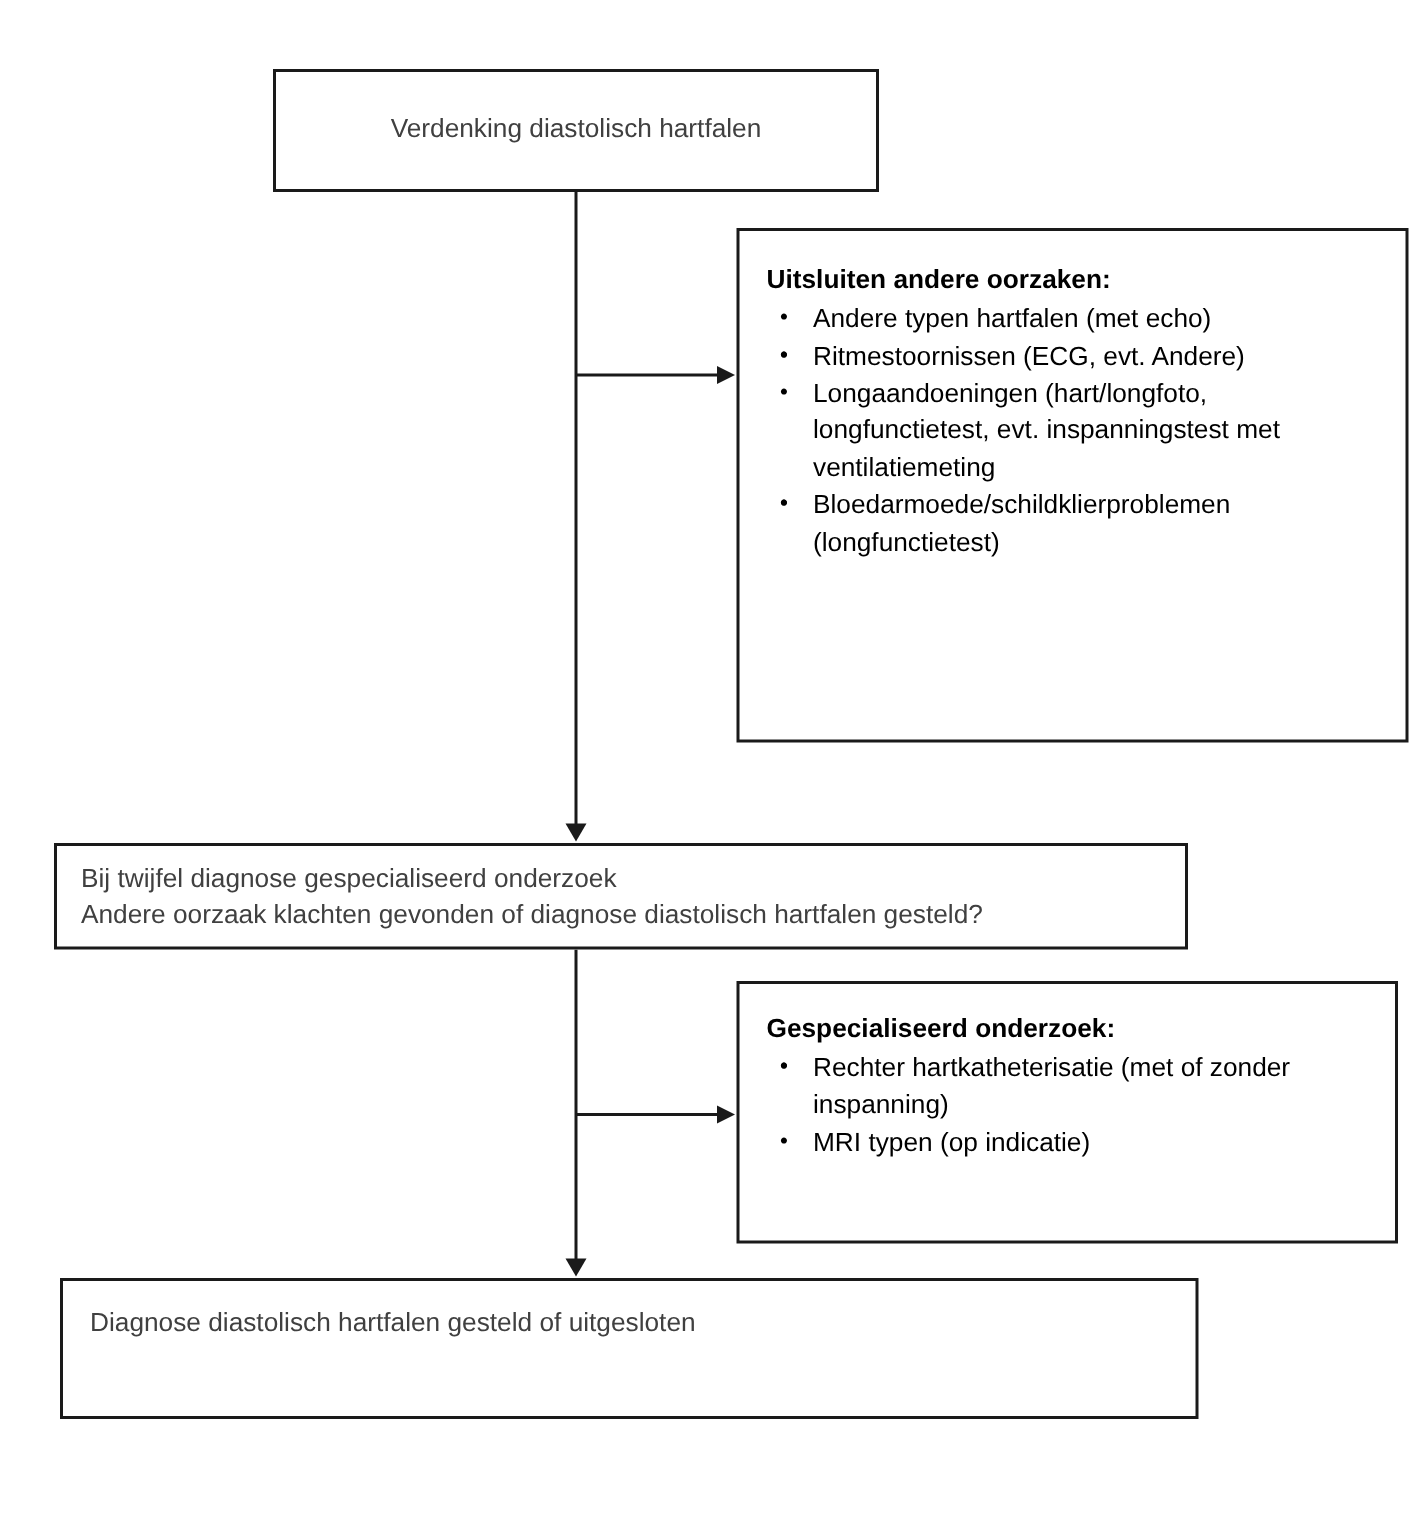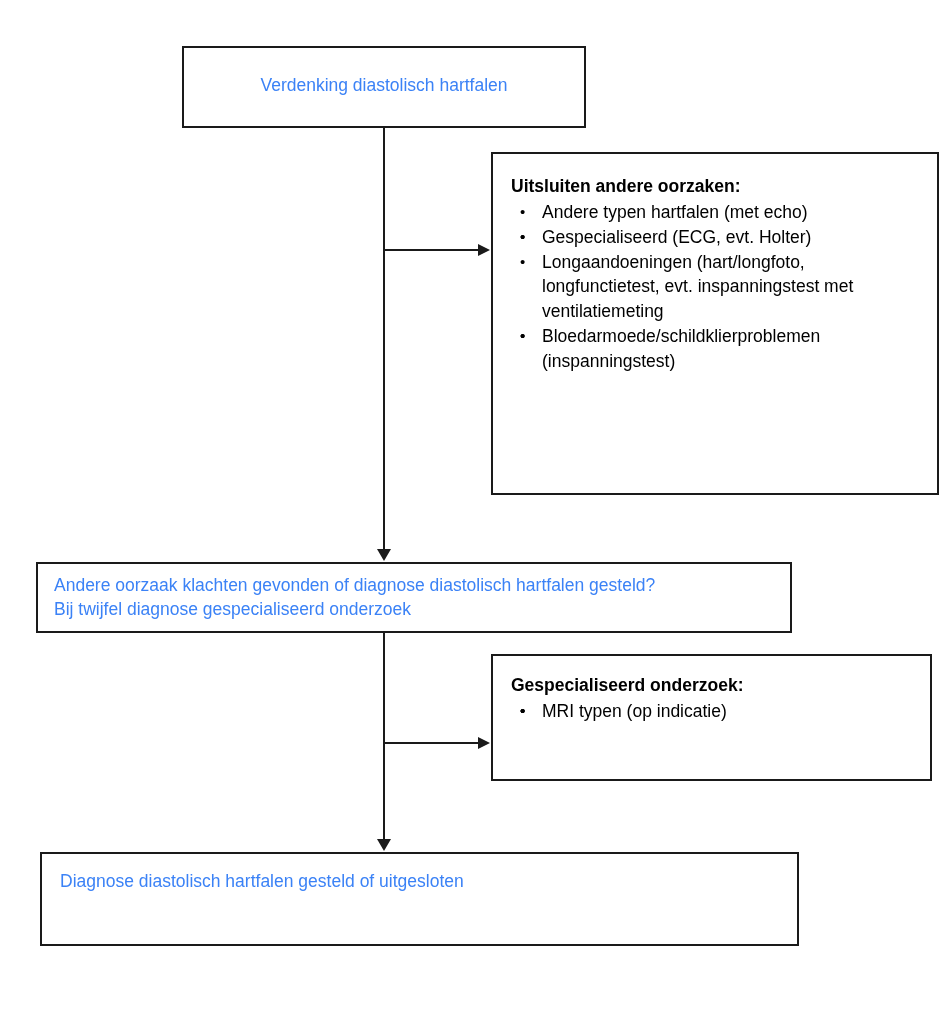--- a/index.html
+++ b/index.html
@@ -26,21 +26,21 @@
     background: #ffffff;
   }
   .node-inner {
     position: absolute;
     left: 0;
     right: 0;
   }
   .node-text {
     font-size: 17.5px;
     line-height: 1.38;
-    color: #3b82f6;
+    color: #404040;
     white-space: pre-line;
   }
   
   #box-start {
     left: 182px;
     top: 46px;
     width: 404px;
     height: 82px;
   }
   #box-start .node-inner {
@@ -67,21 +67,21 @@
   }
   #box-decision .node-inner {
     top: 9px;
     padding: 0 16px;
   }
   
   #box-specialist {
     left: 491px;
     top: 654px;
     width: 441px;
-    height: 127px;
+    height: 175px;
   }
   #box-specialist .node-inner {
     top: 17px;
     padding: 0 14px 0 18px;
   }
   
   #box-conclusion {
     left: 40px;
     top: 852px;
     width: 759px;
@@ -169,53 +169,54 @@
       <ul class="bullets">
         <li>
           <span class="bullet-dot">•</span>
           <span>Andere typen hartfalen (met echo)</span>
         </li>
         <li>
           <span class="bullet-dot">•</span>
         </li>
         <li>
           <span class="bullet-dot">•</span>
-          <span>Gespecialiseerd (ECG, evt. Holter)</span>
+          <span>Ritmestoornissen (ECG, evt. Andere)</span>
         </li>
         <li>
           <span class="bullet-dot">•</span>
           <span>Longaandoeningen (hart/longfoto, longfunctietest, evt. inspanningstest met ventilatiemeting</span>
         </li>
         <li>
           <span class="bullet-dot">•</span>
         </li>
         <li>
           <span class="bullet-dot">•</span>
-          <span>Bloedarmoede/schildklierproblemen (inspanningstest)</span>
+          <span>Bloedarmoede/schildklierproblemen (longfunctietest)</span>
         </li>
       </ul>
     </div>
   </div>
 
   <div class="node" id="box-decision">
     <div class="node-inner">
+      <div class="node-text">Bij twijfel diagnose gespecialiseerd onderzoek</div>
       <div class="node-text">Andere oorzaak klachten gevonden of diagnose diastolisch hartfalen gesteld?</div>
-      <div class="node-text">Bij twijfel diagnose gespecialiseerd onderzoek</div>
     </div>
   </div>
 
   <div class="node" id="box-specialist">
     <div class="node-inner">
       <p class="list-heading">Gespecialiseerd onderzoek:</p>
       <ul class="bullets">
         <li>
           <span class="bullet-dot">•</span>
         </li>
         <li>
           <span class="bullet-dot">•</span>
+          <span>Rechter hartkatheterisatie (met of zonder inspanning)</span>
         </li>
         <li>
           <span class="bullet-dot">•</span>
           <span>MRI typen (op indicatie)</span>
         </li>
       </ul>
     </div>
   </div>
 
   <div class="node" id="box-conclusion">

